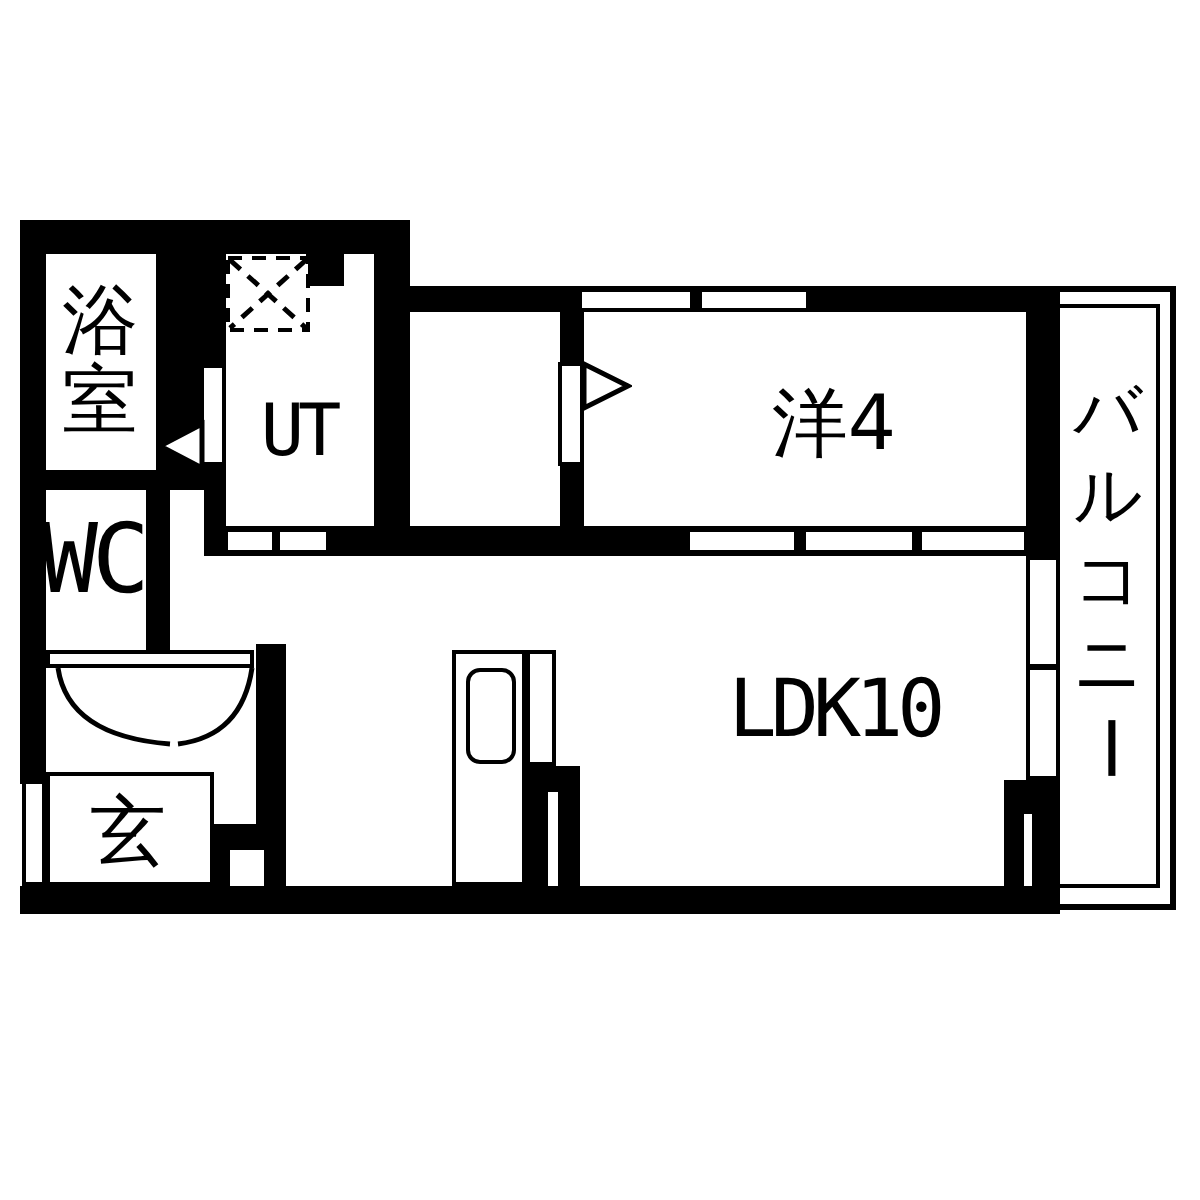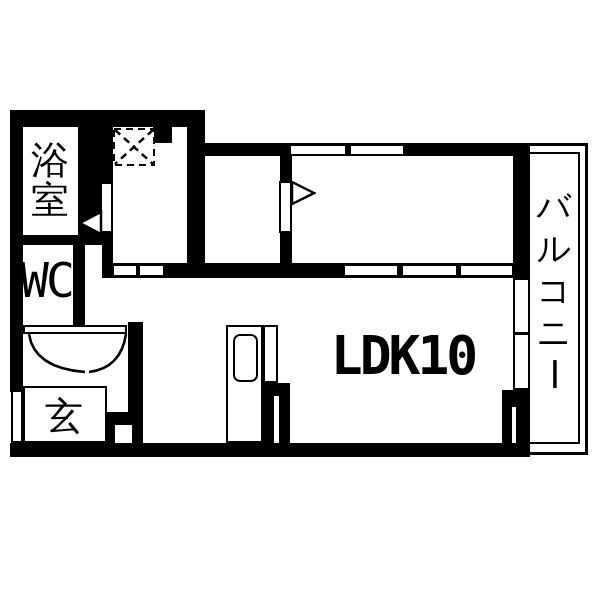--- a/index.html
+++ b/index.html
@@ -84,23 +84,25 @@
   <svg class="svgfix" style="left:23px;top:332px;" width="110" height="44" viewBox="0 0 110 44">
     <path d="M 6,2 Q 11,36 62,40" fill="none" stroke="#000" stroke-width="2.5"></path>
     <path d="M 103,2 Q 98,36 66,40" fill="none" stroke="#000" stroke-width="2.5"></path>
   </svg>
 
   <div class="lbl vert" style="left:50px;top:180px;font-size:38px;line-height:40px;">
       <span>浴</span>
       <span>室</span>
     </div>
   <div class="lbl mono" style="left:46px;top:280px;font-size:48px;">WC</div>
+  <div class="lbl mono" style="left:149px;top:216px;font-size:36px;">UT</div>
+  <div class="lbl" style="left:417px;top:212px;font-size:38px;">洋4</div>
   <div class="lbl vert" style="left:554px;top:290px;font-size:34px;line-height:42px;">
       <span>バ</span>
       <span>ル</span>
       <span>コ</span>
       <span>ニ</span>
       <span class="rot">ー</span>
     </div>
   <div class="lbl" style="left:64px;top:416px;font-size:38px;">玄</div>
-  <div class="lbl mono" style="left:403px;top:355px;font-size:53px;font-weight:bold;">LDK10</div>
+  <div class="lbl mono" style="left:417px;top:355px;font-size:40px;">LDK10</div>
 
 </div>
 
 </body></html>

